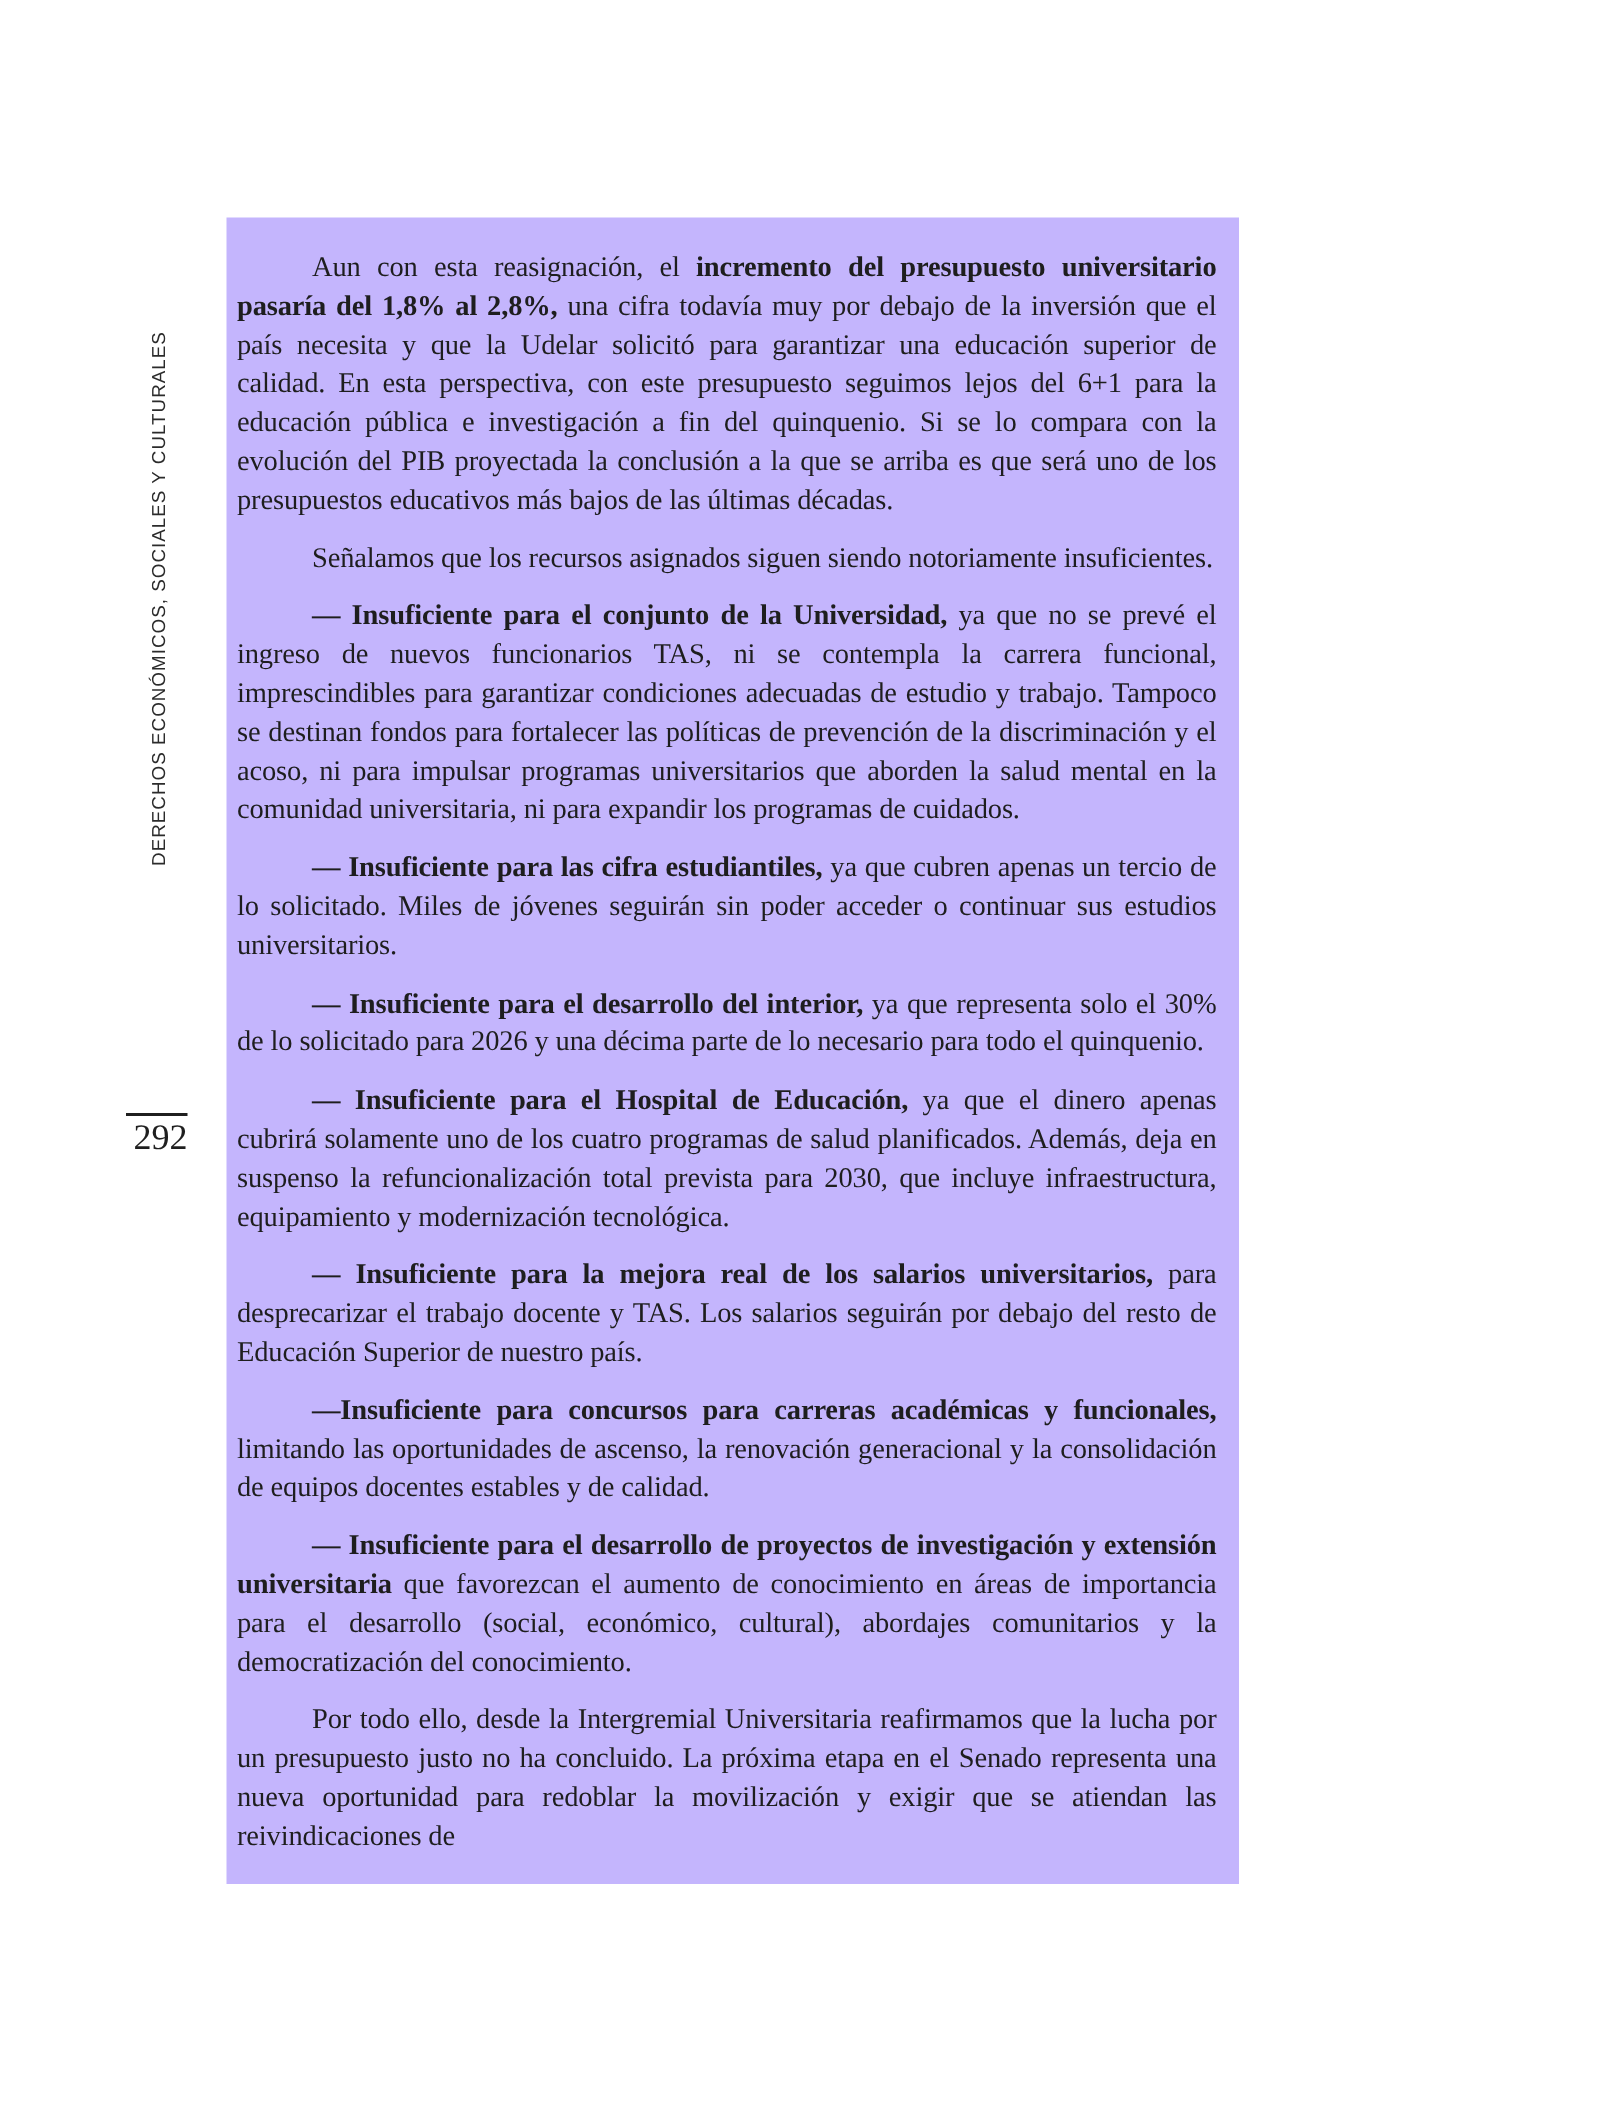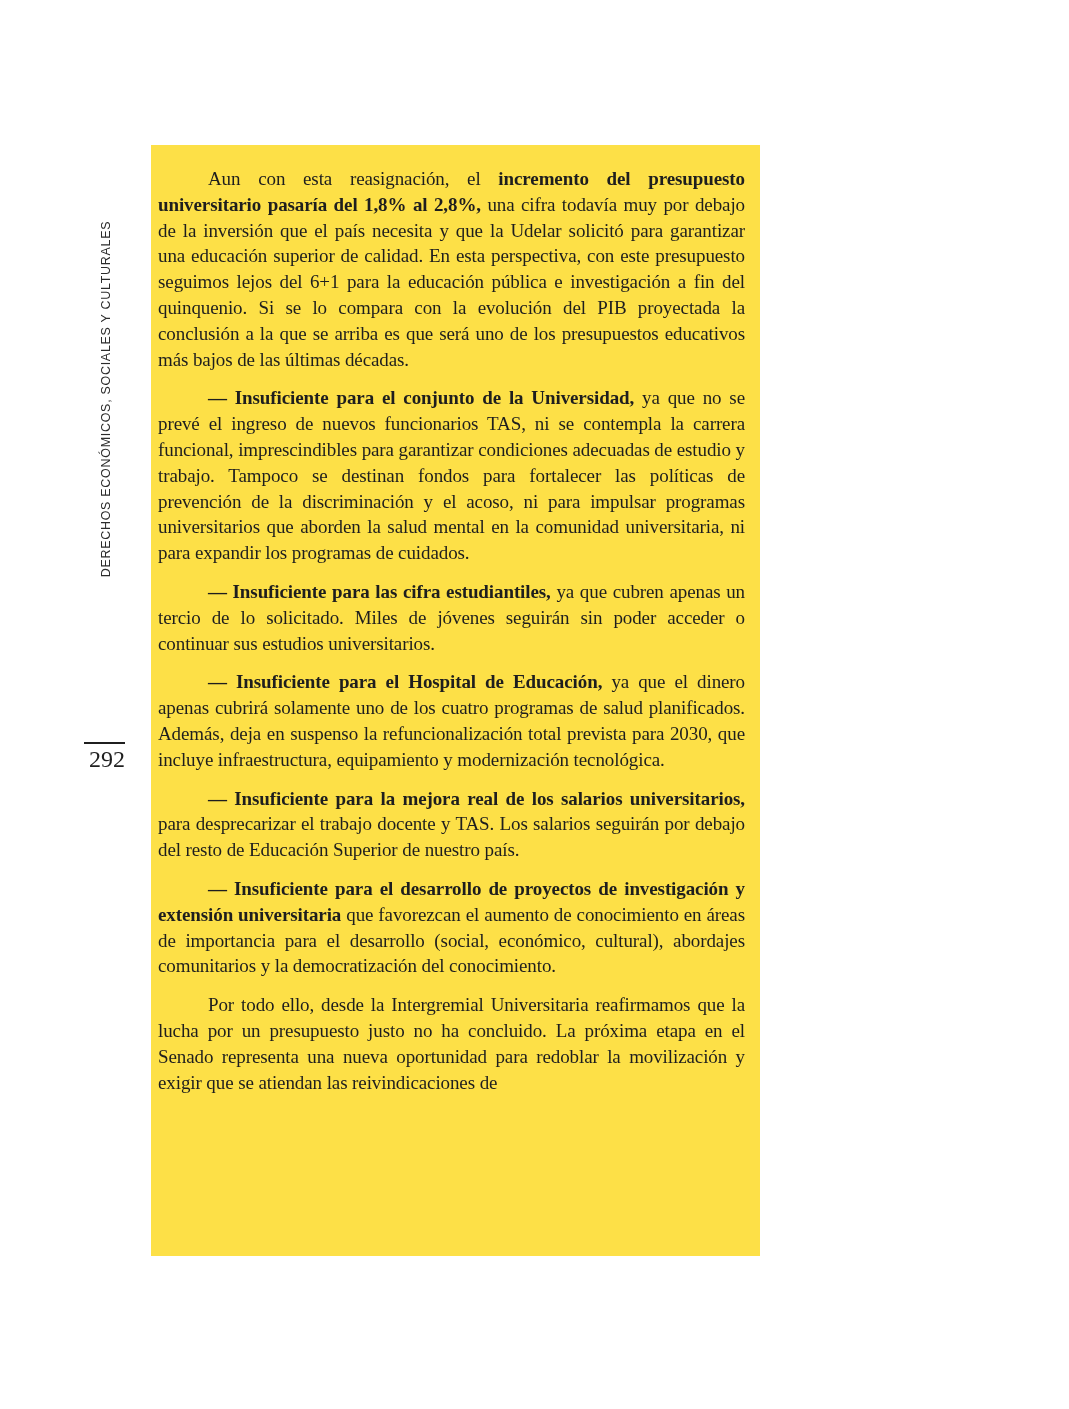--- a/index.html
+++ b/index.html
@@ -42,23 +42,23 @@
     font-family: "Liberation Serif", serif;
     font-size: 24px;
     color: #1f1f1f;
     padding-top: 2px;
     line-height: 26px;
   }
   .content-box {
     position: absolute;
     left: 151px;
     top: 145px;
-    width: 609px;
+    width: 675px;
     height: 1111px;
-    background: #fde047;
+    background: #c4b5fd;
     box-sizing: border-box;
     padding: 21px 15px 0 7px;
     overflow: hidden;
   }
   .document-body {
     color: #1e1e1e;
     font-size: 19px;
     line-height: 25.8px;
     letter-spacing: -0.1px;
   }
@@ -82,22 +82,25 @@
   <div class="sidebar-label">DERECHOS ECONÓMICOS, SOCIALES Y CULTURALES</div>
 
   <div class="page-number-block">
     <div class="page-number-rule"></div>
     <div class="page-number">292</div>
   </div>
 
   <div class="content-box">
     <div class="document-body" id="document-body">
         <p class="para"><span>Aun con esta reasignación, el </span><span class="b">incremento del presupuesto universitario pasaría del 1,8% al 2,8%,</span><span> una cifra todavía muy por debajo de la inversión que el país necesita y que la Udelar solicitó para garantizar una educación superior de calidad. En esta perspectiva, con este presupuesto seguimos lejos del 6+1 para la educación pública e investigación a fin del quinquenio. Si se lo compara con la evolución del PIB proyectada la conclusión a la que se arriba es que será uno de los presupuestos educativos más bajos de las últimas décadas.</span></p>
+        <p class="para"><span>Señalamos que los recursos asignados siguen siendo notoriamente insuficientes.</span></p>
         <p class="para"><span class="b">— Insuficiente para el conjunto de la Universidad,</span><span> ya que no se prevé el ingreso de nuevos funcionarios TAS, ni se contempla la carrera funcional, imprescindibles para garantizar condiciones adecuadas de estudio y trabajo. Tampoco se destinan fondos para fortalecer las políticas de prevención de la discriminación y el acoso, ni para impulsar programas universitarios que aborden la salud mental en la comunidad universitaria, ni para expandir los programas de cuidados.</span></p>
         <p class="para"><span class="b">— Insuficiente para las cifra estudiantiles,</span><span> ya que cubren apenas un tercio de lo solicitado. Miles de jóvenes seguirán sin poder acceder o continuar sus estudios universitarios.</span></p>
+        <p class="para"><span class="b">— Insuficiente para el desarrollo del interior,</span><span> ya que representa solo el 30% de lo solicitado para 2026 y una décima parte de lo necesario para todo el quinquenio.</span></p>
         <p class="para"><span class="b">— Insuficiente para el Hospital de Educación,</span><span> ya que el dinero apenas cubrirá solamente uno de los cuatro programas de salud planificados. Además, deja en suspenso la refuncionalización total prevista para 2030, que incluye infraestructura, equipamiento y modernización tecnológica.</span></p>
         <p class="para"><span class="b">— Insuficiente para la mejora real de los salarios universitarios,</span><span> para desprecarizar el trabajo docente y TAS. Los salarios seguirán por debajo del resto de Educación Superior de nuestro país.</span></p>
+        <p class="para"><span class="b">—Insuficiente para concursos para carreras académicas y funcionales,</span><span> limitando las oportunidades de ascenso, la renovación generacional y la consolidación de equipos docentes estables y de calidad.</span></p>
         <p class="para"><span class="b">— Insuficiente para el desarrollo de proyectos de investigación y extensión universitaria</span><span> que favorezcan el aumento de conocimiento en áreas de importancia para el desarrollo (social, económico, cultural), abordajes comunitarios y la democratización del conocimiento.</span></p>
         <p class="para"><span>Por todo ello, desde la Intergremial Universitaria reafirmamos que la lucha por un presupuesto justo no ha concluido. La próxima etapa en el Senado representa una nueva oportunidad para redoblar la movilización y exigir que se atiendan las reivindicaciones de</span></p>
       </div>
   </div>
 
 </div>
 
 </body></html>

